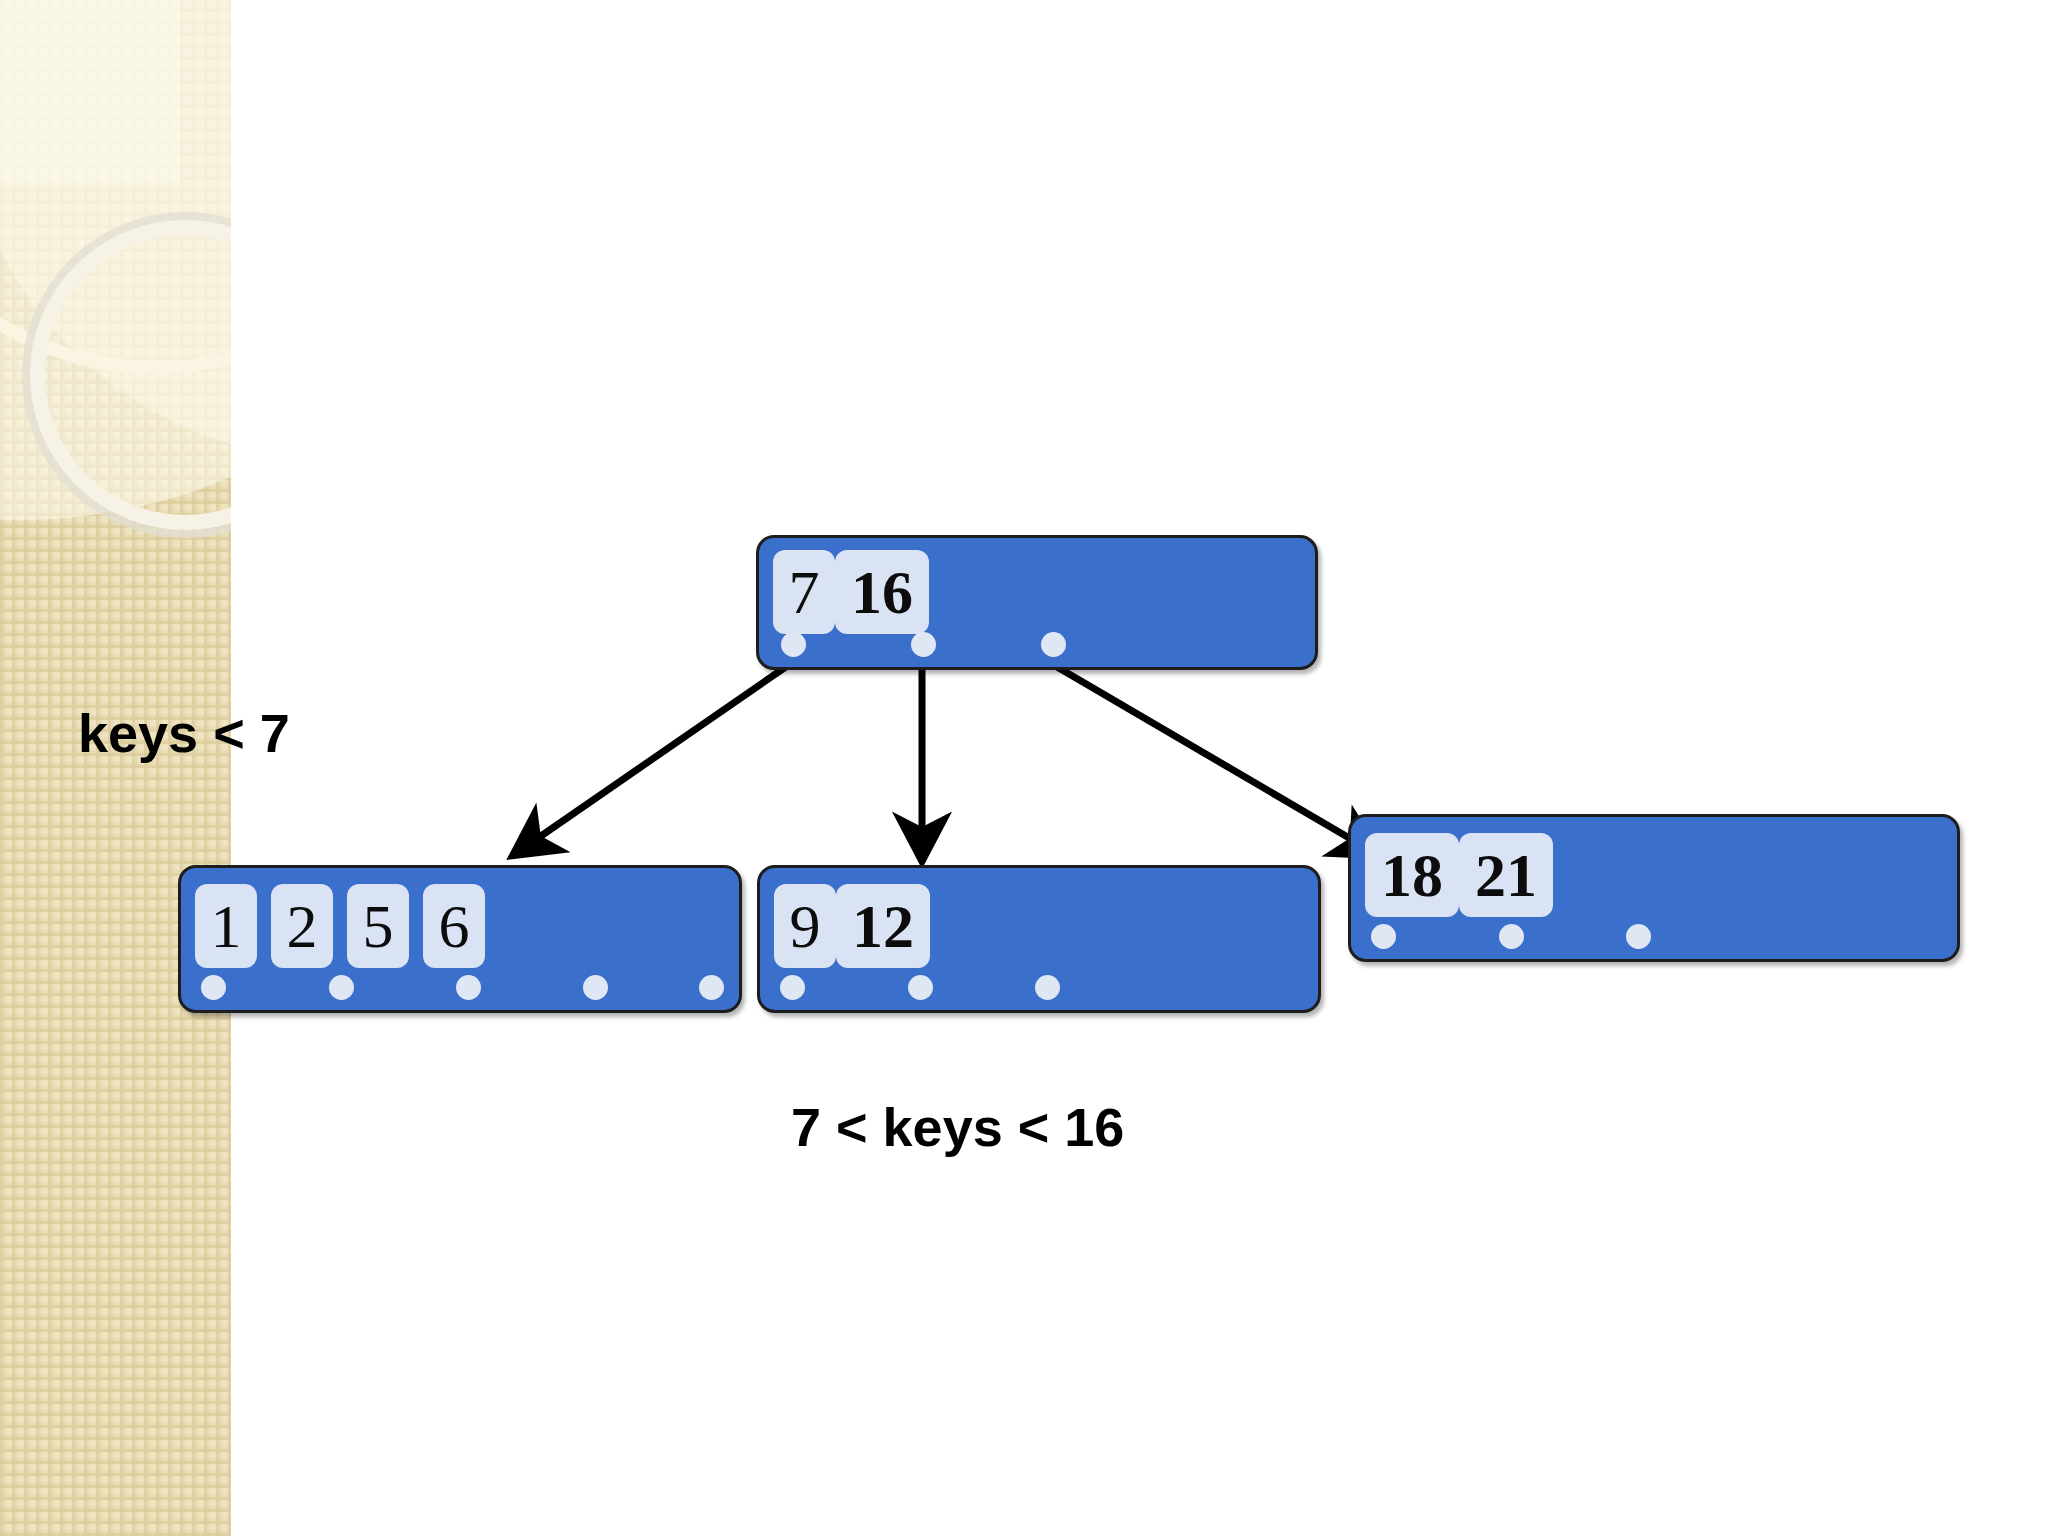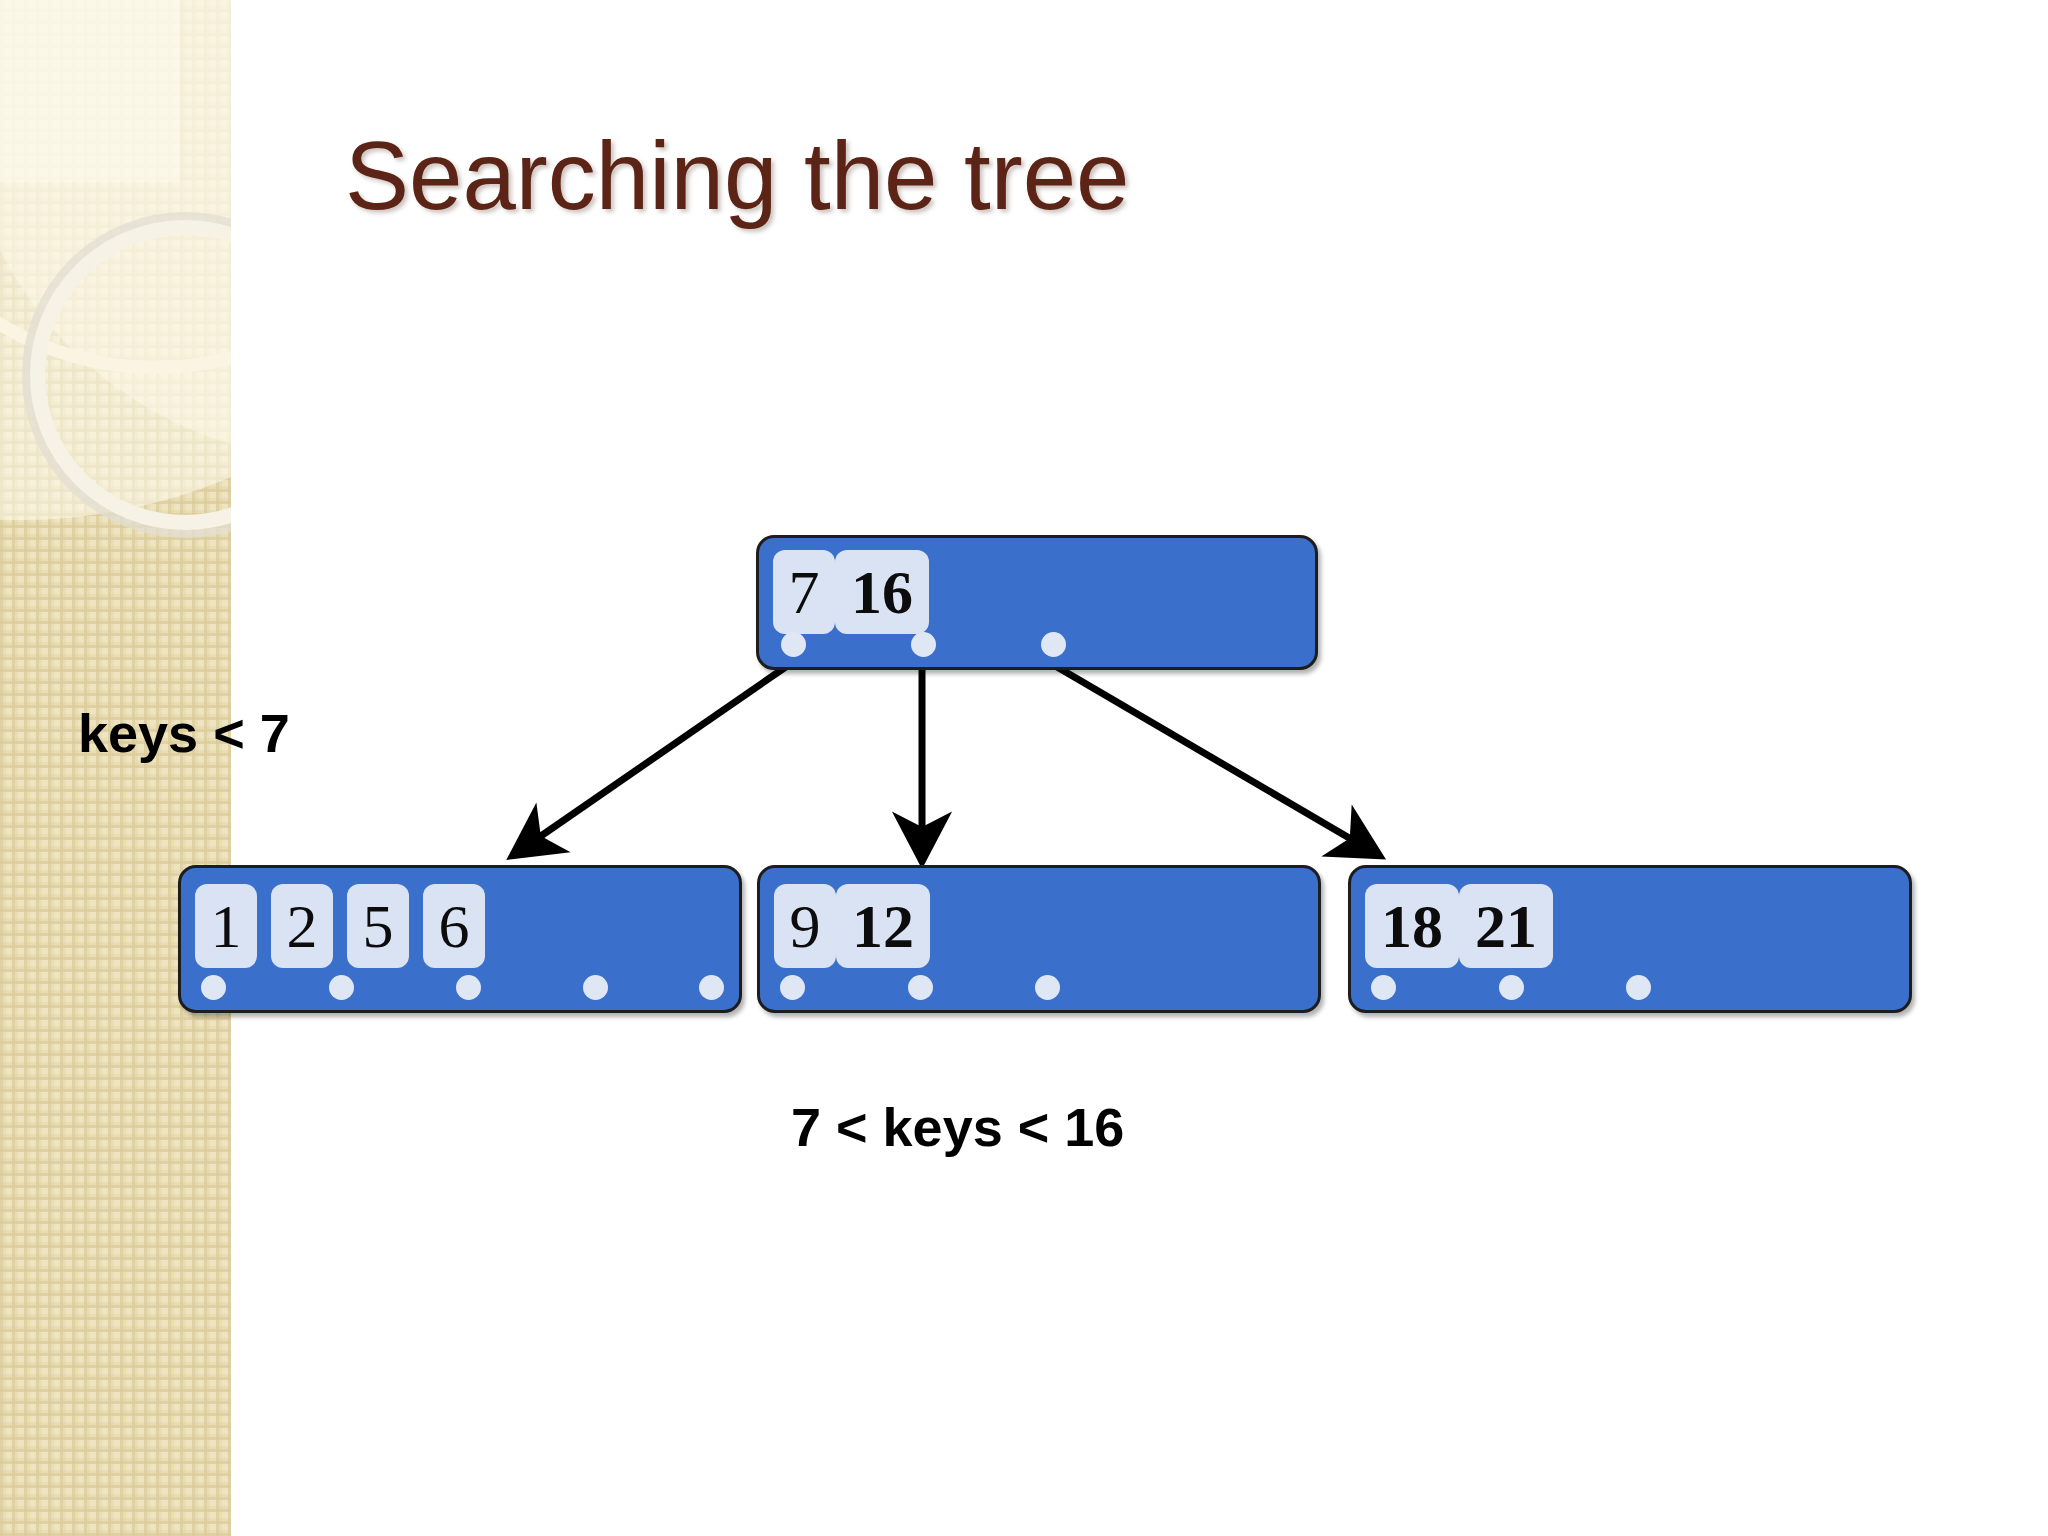--- a/index.html
+++ b/index.html
@@ -200,21 +200,20 @@
   <div class="side-band">
     <div class="band-texture"></div>
     <div class="band-rect-light"></div>
     <div class="band-wedge-a"></div>
     <div class="band-wedge-b"></div>
     <div class="ring ring-big"></div>
     <div class="ring ring-small-shade"></div>
     <div class="ring ring-small"></div>
   </div>
 
-  <div class="title">Searching the tree</div>
 
   <div class="tree">
 
     <svg class="edges" viewBox="0 0 2048 1536">
       <defs>
         <marker id="arrowhead" markerWidth="9" markerHeight="9" refX="7.6" refY="4.5" orient="auto" markerUnits="strokeWidth">
           <path d="M0.4,0.2 L8.6,4.5 L0.4,8.8 L2.6,4.5 Z" fill="#000000"></path>
         </marker>
       </defs>
 
@@ -258,21 +257,21 @@
         <div class="cell">9</div>
         <div class="cell w2">12</div>
       </div>
       <div class="dots">
         <div class="dot" style="left:20px;"></div>
         <div class="dot" style="left:148px;"></div>
         <div class="dot" style="left:275px;"></div>
       </div>
     </div>
 
-    <div class="node" id="leaf-node-right" style="left:1348px; top:865px; width:564px; height:148px;">
+    <div class="node" id="leaf-node-right" style="left:1348px; top:814px; width:612px; height:148px;">
       <div class="cells" style="top:16px;">
         <div class="cell w2">18</div>
         <div class="cell w2">21</div>
       </div>
       <div class="dots">
         <div class="dot" style="left:20px;"></div>
         <div class="dot" style="left:148px;"></div>
         <div class="dot" style="left:275px;"></div>
       </div>
     </div>

